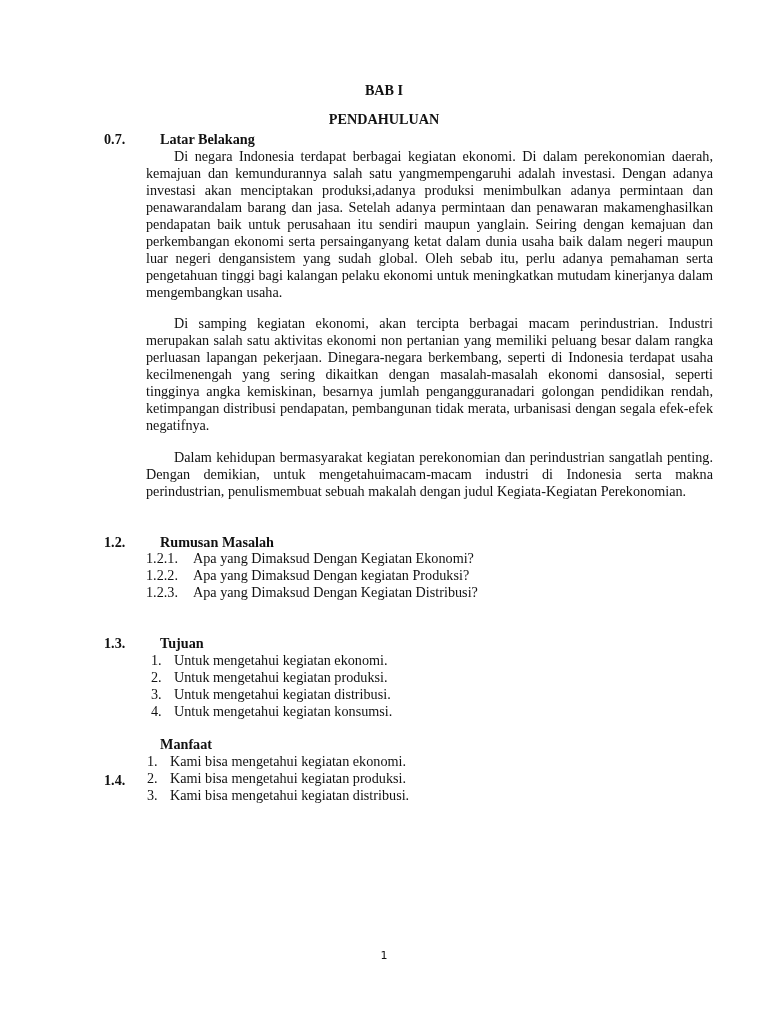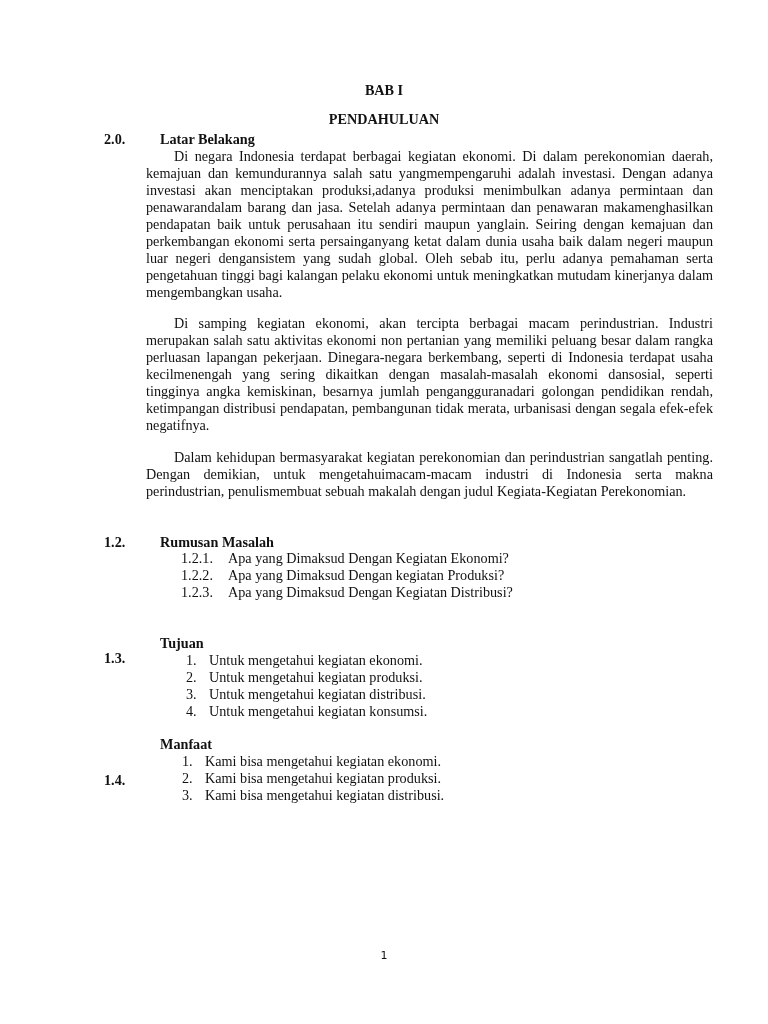--- a/index.html
+++ b/index.html
@@ -5,55 +5,55 @@
   html, body { margin: 0; padding: 0; background: #ffffff; }
   body { width: 768px; height: 1024px; position: relative; overflow: hidden;
          font-family: "Liberation Serif", "DejaVu Serif", serif; color: #111; font-size: 14.2px; }
   .page { position: absolute; left: 0; top: 0; width: 768px; height: 1024px; }
   .center { position: absolute; left: 0; width: 768px; text-align: center; font-weight: bold; }
   .sec-num { position: absolute; left: 104px; font-weight: bold; }
   .sec-title { position: absolute; left: 160px; font-weight: bold; }
   .para { position: absolute; left: 146px; width: 567px; line-height: 17px; text-align: justify; }
   .para p { margin: 0; text-indent: 28px; }
   .list { position: absolute; left: 146px; line-height: 17px; margin: 0; padding: 0; list-style: none; }
-  .list li { white-space: nowrap; margin-left: 35px; }
+  .list li { white-space: nowrap; }
   .list .n { display: inline-block; }
   .page-num { position: absolute; left: 0; width: 768px; top: 949px; text-align: center;
               font-family: "DejaVu Sans", sans-serif; font-size: 11px; }
 </style>
 </head>
 <body>
 
 <div class="page">
 
   <div class="center" style="top:111px;">PENDAHULUAN</div>
 
   <div class="center" style="top:82px;">BAB I</div>
 
-  <div class="sec-num" style="top:131px;">2.0.</div>
+  <div class="sec-num" style="top:131px;">0.7.</div>
   <div class="sec-title" style="top:131px;">Latar Belakang</div>
   <div class="para" style="top:148px;">
     <p>Di negara Indonesia terdapat berbagai kegiatan ekonomi. Di dalam perekonomian daerah, kemajuan dan kemundurannya salah satu yangmempengaruhi adalah investasi. Dengan adanya investasi akan menciptakan produksi,adanya produksi menimbulkan adanya permintaan dan penawarandalam barang dan jasa. Setelah adanya permintaan dan penawaran makamenghasilkan pendapatan baik untuk perusahaan itu sendiri maupun yanglain. Seiring dengan kemajuan dan perkembangan ekonomi serta persainganyang ketat dalam dunia usaha baik dalam negeri maupun luar negeri dengansistem yang sudah global. Oleh sebab itu, perlu adanya pemahaman serta pengetahuan tinggi bagi kalangan pelaku ekonomi untuk meningkatkan mutudam kinerjanya dalam mengembangkan usaha.</p>
   </div>
   <div class="para" style="top:315px;">
     <p>Di samping kegiatan ekonomi, akan tercipta berbagai macam perindustrian. Industri merupakan salah satu aktivitas ekonomi non pertanian yang memiliki peluang besar dalam rangka perluasan lapangan pekerjaan. Dinegara-negara berkembang, seperti di Indonesia terdapat usaha kecilmenengah yang sering dikaitkan dengan masalah-masalah ekonomi dansosial, seperti tingginya angka kemiskinan, besarnya jumlah pengangguranadari golongan pendidikan rendah, ketimpangan distribusi pendapatan, pembangunan tidak merata, urbanisasi dengan segala efek-efek negatifnya.</p>
   </div>
   <div class="para" style="top:449px;">
     <p>Dalam kehidupan bermasyarakat kegiatan perekonomian dan perindustrian sangatlah penting. Dengan demikian, untuk mengetahuimacam-macam industri di Indonesia serta makna perindustrian, penulismembuat sebuah makalah dengan judul Kegiata-Kegiatan Perekonomian.</p>
   </div>
 
   <div class="sec-num" style="top:534px;">1.2.</div>
   <div class="sec-title" style="top:534px;">Rumusan Masalah</div>
   <ul class="list" style="top:550px;">
     <li><span class="n" style="width:47px">1.2.1.</span><span>Apa yang Dimaksud Dengan Kegiatan Ekonomi?</span></li>
     <li><span class="n" style="width:47px">1.2.2.</span><span>Apa yang Dimaksud Dengan kegiatan Produksi?</span></li>
     <li><span class="n" style="width:47px">1.2.3.</span><span>Apa yang Dimaksud Dengan Kegiatan Distribusi?</span></li>
   </ul>
 
-  <div class="sec-num" style="top:650px;">1.3.</div>
+  <div class="sec-num" style="top:635px;">1.3.</div>
   <div class="sec-title" style="top:635px;">Tujuan</div>
   <ul class="list" style="top:652px; left:151px;">
     <li><span class="n" style="width:23px">1.</span><span>Untuk mengetahui kegiatan ekonomi.</span></li>
     <li><span class="n" style="width:23px">2.</span><span>Untuk mengetahui kegiatan produksi.</span></li>
     <li><span class="n" style="width:23px">3.</span><span>Untuk mengetahui kegiatan distribusi.</span></li>
     <li><span class="n" style="width:23px">4.</span><span>Untuk mengetahui kegiatan konsumsi.</span></li>
   </ul>
 
   <div class="sec-num" style="top:772px;">1.4.</div>
   <div class="sec-title" style="top:736px;">Manfaat</div>

